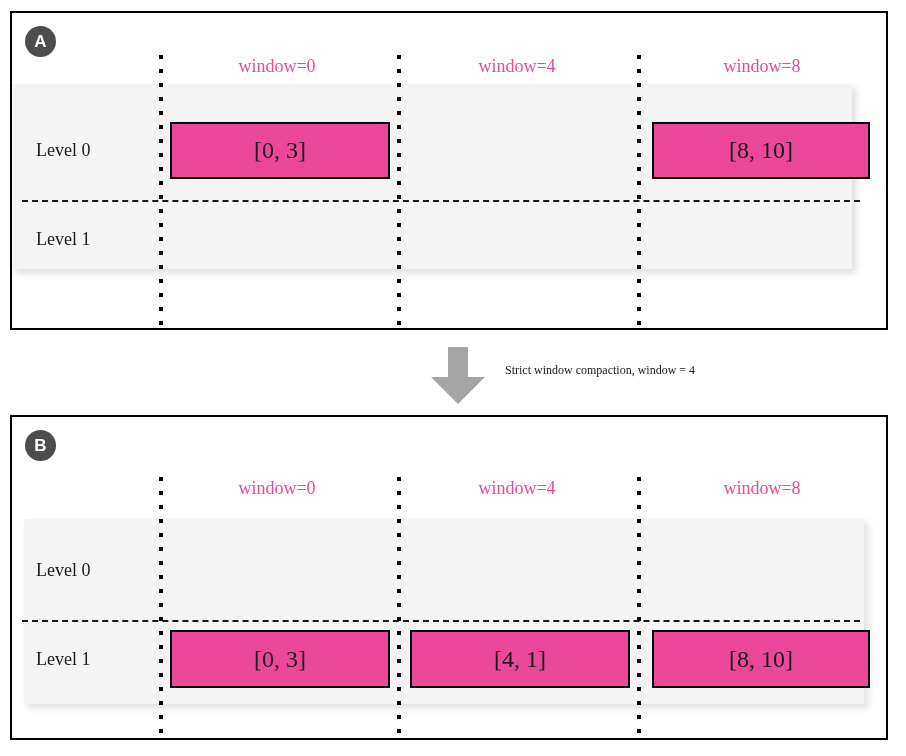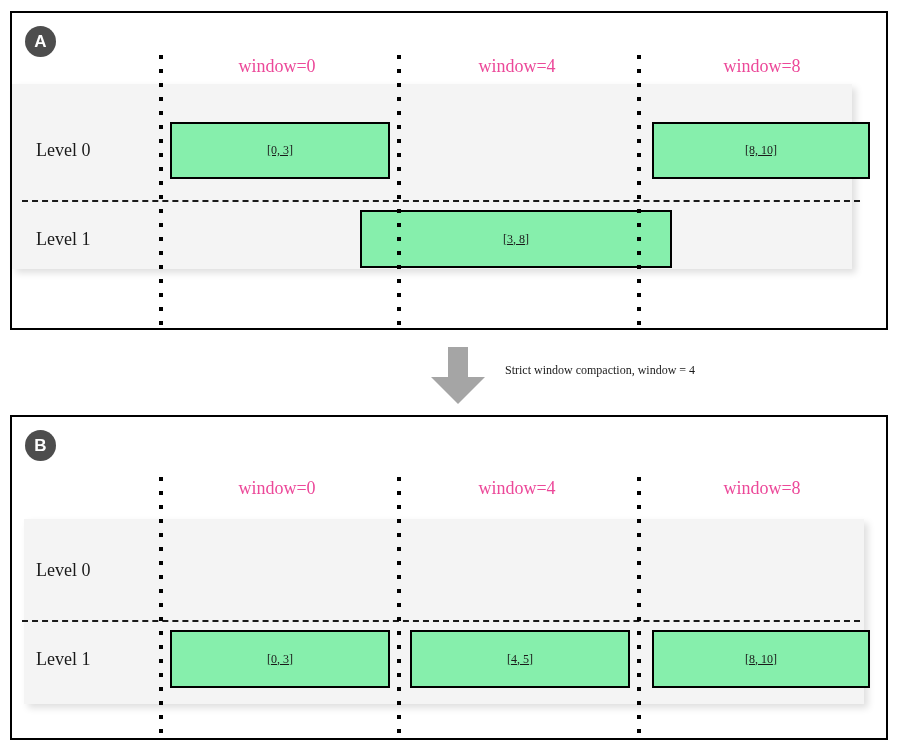--- a/index.html
+++ b/index.html
@@ -87,29 +87,28 @@
     position: absolute;
     font-size: 18px;
     color: #ec4899;
     text-align: center;
     white-space: nowrap;
   }
 
   
   .interval-box {
     position: absolute;
-    background: #86efac;
+    background: #ec4899;
     border: 2.5px solid #000000;
     box-sizing: border-box;
-    font-size: 12px;
+    font-size: 24px;
     color: #1a1a1a;
     display: flex;
     align-items: center;
     justify-content: center;
-    text-decoration: underline;
   }
 
   
   #transition-arrow {
     position: absolute;
     left: 427px;
     top: 347px;
     width: 62px;
     height: 57px;
   }
@@ -138,21 +137,20 @@
   <div class="window-label" style="left:662px; top:56px; width:200px;">window=8</div>
 
   <div class="level-label" style="left:36px; top:140px;">Level 0</div>
   <div class="level-label" style="left:36px; top:229px;">Level 1</div>
 
   <div class="level-divider" style="left:22px; top:200px; width:838px;"></div>
 
   <div class="interval-box" style="left:170px; top:122px; width:220px; height:57px;">[0, 3]</div>
   <div class="interval-box" style="left:652px; top:122px; width:218px; height:57px;">[8, 10]</div>
 
-  <div class="interval-box" style="left:360px; top:210px; width:312px; height:58px;">[3, 8]</div>
 
   <div class="window-line" style="left:159px; top:55px; height:272px;"></div>
   <div class="window-line" style="left:397px; top:55px; height:272px;"></div>
   <div class="window-line" style="left:637px; top:55px; height:272px;"></div>
 
   <svg id="transition-arrow" viewBox="0 0 62 57">
     <polygon points="21,0 41,0 41,30 58,30 31,57 4,30 21,30" fill="#a5a5a5"></polygon>
   </svg>
   <div id="transition-caption">Strict window compaction, window = 4</div>
 
@@ -164,20 +162,20 @@
   <div class="window-label" style="left:177px; top:478px; width:200px;">window=0</div>
   <div class="window-label" style="left:417px; top:478px; width:200px;">window=4</div>
   <div class="window-label" style="left:662px; top:478px; width:200px;">window=8</div>
 
   <div class="level-label" style="left:36px; top:560px;">Level 0</div>
   <div class="level-label" style="left:36px; top:649px;">Level 1</div>
 
   <div class="level-divider" style="left:22px; top:620px; width:838px;"></div>
 
   <div class="interval-box" style="left:170px; top:630px; width:220px; height:58px;">[0, 3]</div>
-  <div class="interval-box" style="left:410px; top:630px; width:220px; height:58px;">[4, 5]</div>
+  <div class="interval-box" style="left:410px; top:630px; width:220px; height:58px;">[4, 1]</div>
   <div class="interval-box" style="left:652px; top:630px; width:218px; height:58px;">[8, 10]</div>
 
   <div class="window-line" style="left:159px; top:477px; height:263px;"></div>
   <div class="window-line" style="left:397px; top:477px; height:263px;"></div>
   <div class="window-line" style="left:637px; top:477px; height:263px;"></div>
 
 </div>
 
 </body></html>

